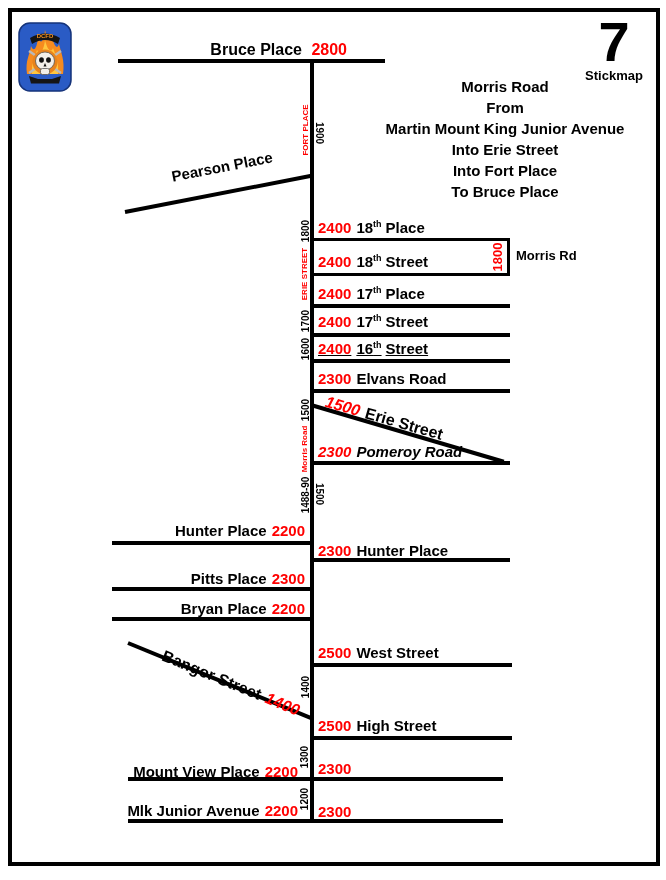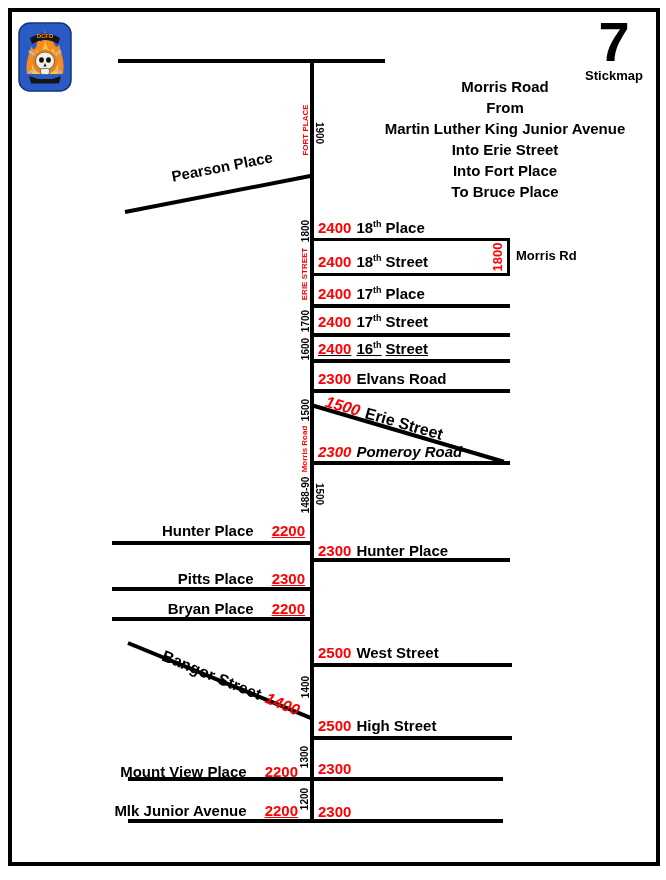--- a/index.html
+++ b/index.html
@@ -11,21 +11,21 @@
     border:4px solid #000;box-sizing:border-box;}
   .hline{position:absolute;height:4px;background:#000;}
   .vline{position:absolute;width:4px;background:#000;}
   .diag{position:absolute;height:4px;background:#000;transform-origin:left center;}
   .red{color:#FF0000;}
   .it{font-style:italic;}
   .rstreet{position:absolute;left:318px;font-size:15px;white-space:nowrap;}
   .rstreet .num{margin-right:5px;}
   .rstreet .rest{margin-left:4px;}
   .lstreet{position:absolute;font-size:15px;white-space:nowrap;}
-  .lstreet .num{margin-left:18px;text-decoration:underline;}
+  .lstreet .num{margin-left:5px;}
   sup{font-size:9px;line-height:0;}
   .vlabel{position:absolute;width:0;height:0;}
   .vlabel>span{position:absolute;white-space:nowrap;left:0;top:0;
     transform:translate(-50%,-50%) rotate(-90deg);font-weight:bold;font-size:10px;}
   .vlabel.cw>span{transform:translate(-50%,-50%) rotate(90deg);}
   .vlabel.redname>span{font-size:8px;color:#FF0000;}
   .vlabel.boxnum>span{font-size:13px;color:#FF0000;}
   .title{position:absolute;left:355px;top:76px;width:300px;text-align:center;
     font-size:15px;line-height:21px;}
   .pagenum{position:absolute;left:578px;top:14px;width:72px;text-align:center;
@@ -64,26 +64,30 @@
       <path d="M11,54 L20,57 L34,57 L43,54 L41,61.5 L13,61.5 Z" fill="#151515"></path>
     </svg>
   </div>
 
   <div class="pagenum">7</div>
   <div class="sticklabel">Stickmap</div>
 
   <div class="title">
     <div>Morris Road</div>
     <div>From</div>
-    <div>Martin Luther King Junior Avenue</div>
+    <div>Martin Mount King Junior Avenue</div>
     <div>Into Erie Street</div>
     <div>Into Fort Place</div>
     <div>To Bruce Place</div>
   </div>
 
+  <div class="bruce">
+    <span>Bruce Place</span>
+    <span class="red num" style="margin-left:5px;">2800</span>
+  </div>
   <div class="hline" style="left:118px;top:59px;width:267px;"></div>
 
   <div class="vline" style="left:310px;top:59px;height:764px;"></div>
 
   <div class="vlabel redname" style="left:305px;top:130px;">
       <span>FORT PLACE</span>
     </div>
   <div class="vlabel cw" style="left:319px;top:133px;">
       <span>1900</span>
     </div>

